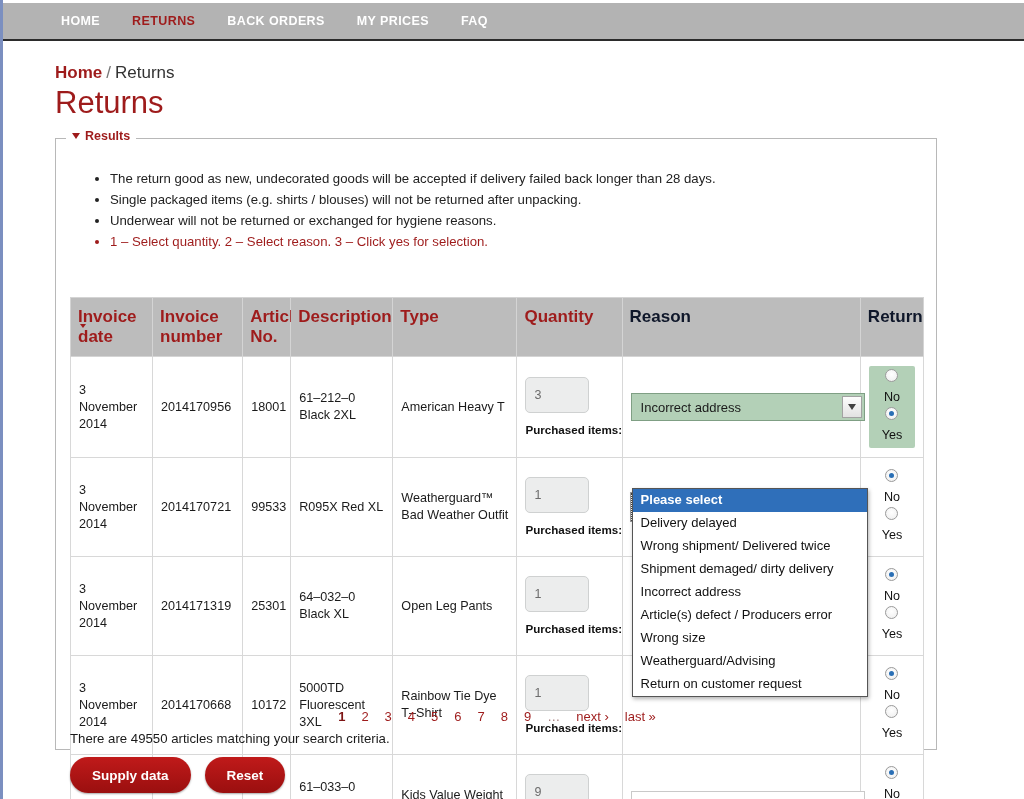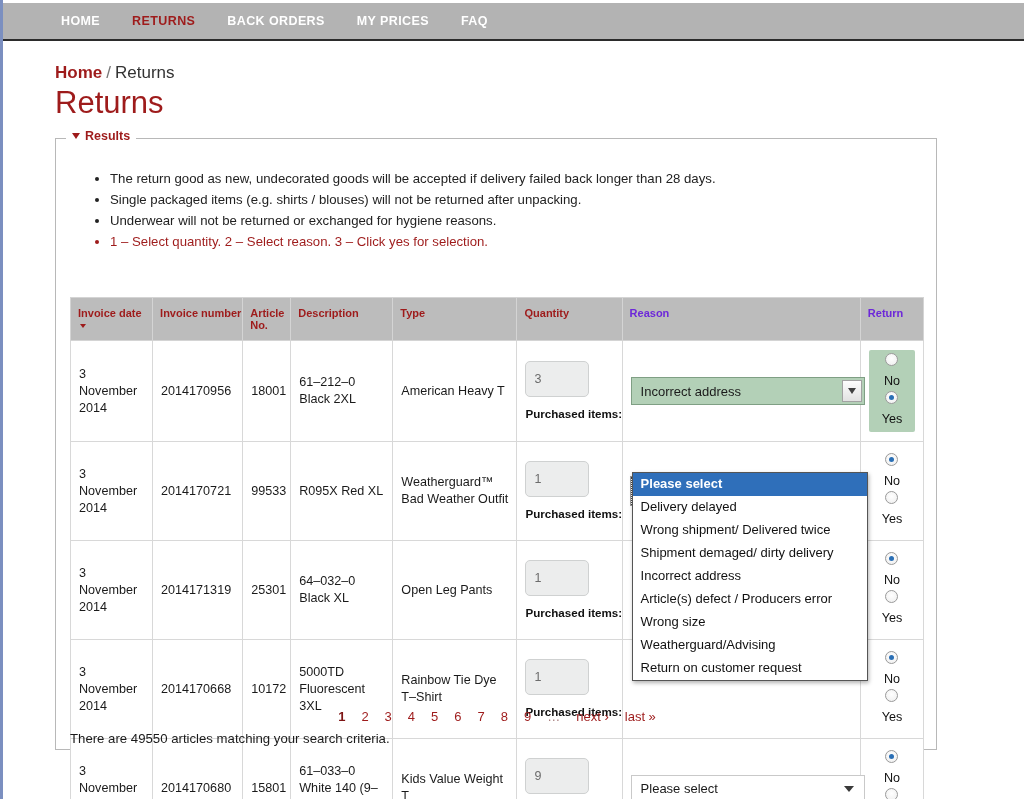--- a/index.html
+++ b/index.html
@@ -91,30 +91,30 @@
   
   .table-wrap { position: absolute; left: 14px; top: 158px; width: 854px; }
   table.returns {
     border-collapse: collapse;
     width: 854px;
     table-layout: fixed;
   }
   table.returns th {
     background: #bcbcbc;
     color: #9e1b1b;
-    font-size: 11px;
+    font-size: 17px;
     font-weight: bold;
     text-align: left;
     vertical-align: top;
     padding: 9px 0 9px 7px;
     border: 1px solid #d4d4d4;
     height: 38px;
     position: relative;
   }
-  table.returns th.light { color: #6d28d9; }
+  table.returns th.light { color: #0f172a; }
   .sort-mark {
     position: absolute; left: 9px; top: 26px;
     width: 0; height: 0;
     border-left: 3px solid transparent;
     border-right: 3px solid transparent;
     border-top: 4px solid #9e1b1b;
   }
   table.returns td {
     border: 1px solid #d8d8d8;
     font-size: 12.6px;
@@ -474,15 +474,19 @@
         </tbody>
       </table>
     </div>
 
     <div class="pager">
       <a class="current">1</a><a>2</a><a>3</a><a>4</a><a>5</a><a>6</a><a>7</a><a>8</a><a>9</a><span class="ellipsis">…</span><a>next ›</a><a>last »</a>
     </div>
 
     <div class="result-count">There are 49550 articles matching your search criteria.</div>
 
+    <div class="btn-row">
+      <button class="btn">Supply data</button>
+      <button class="btn">Reset</button>
+    </div>
 
   </div>
 </div>
 
 </body></html>

